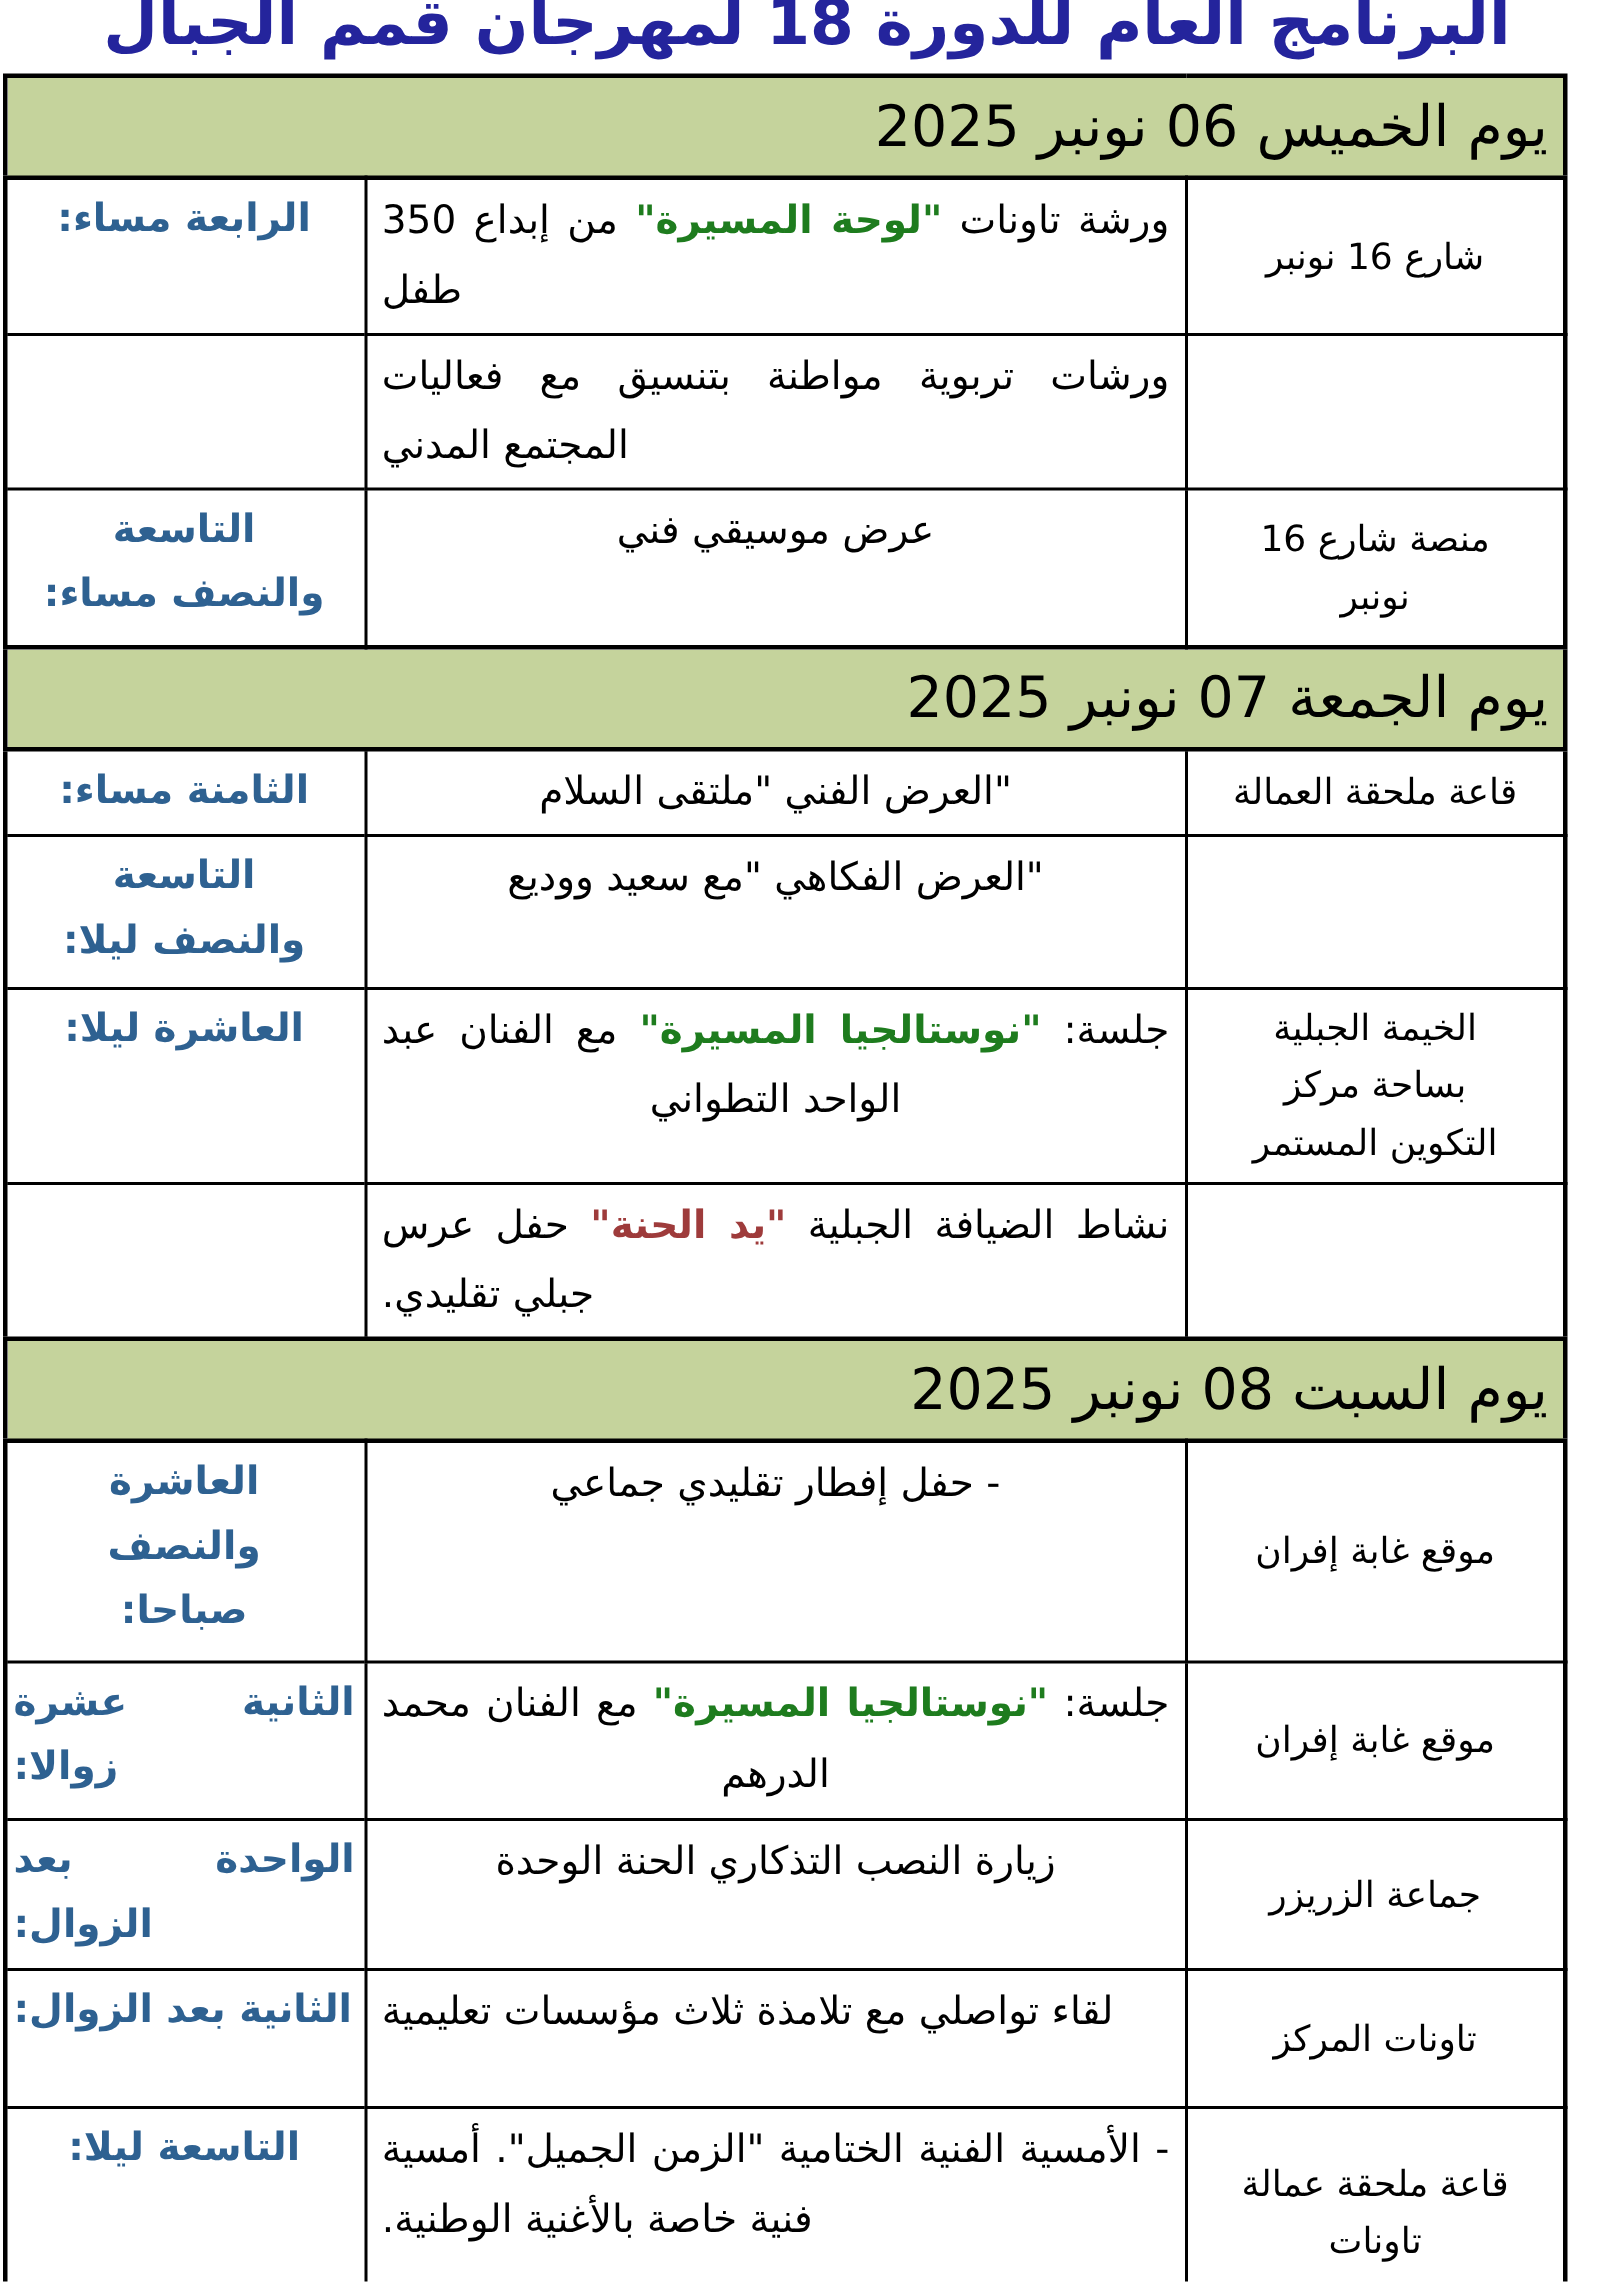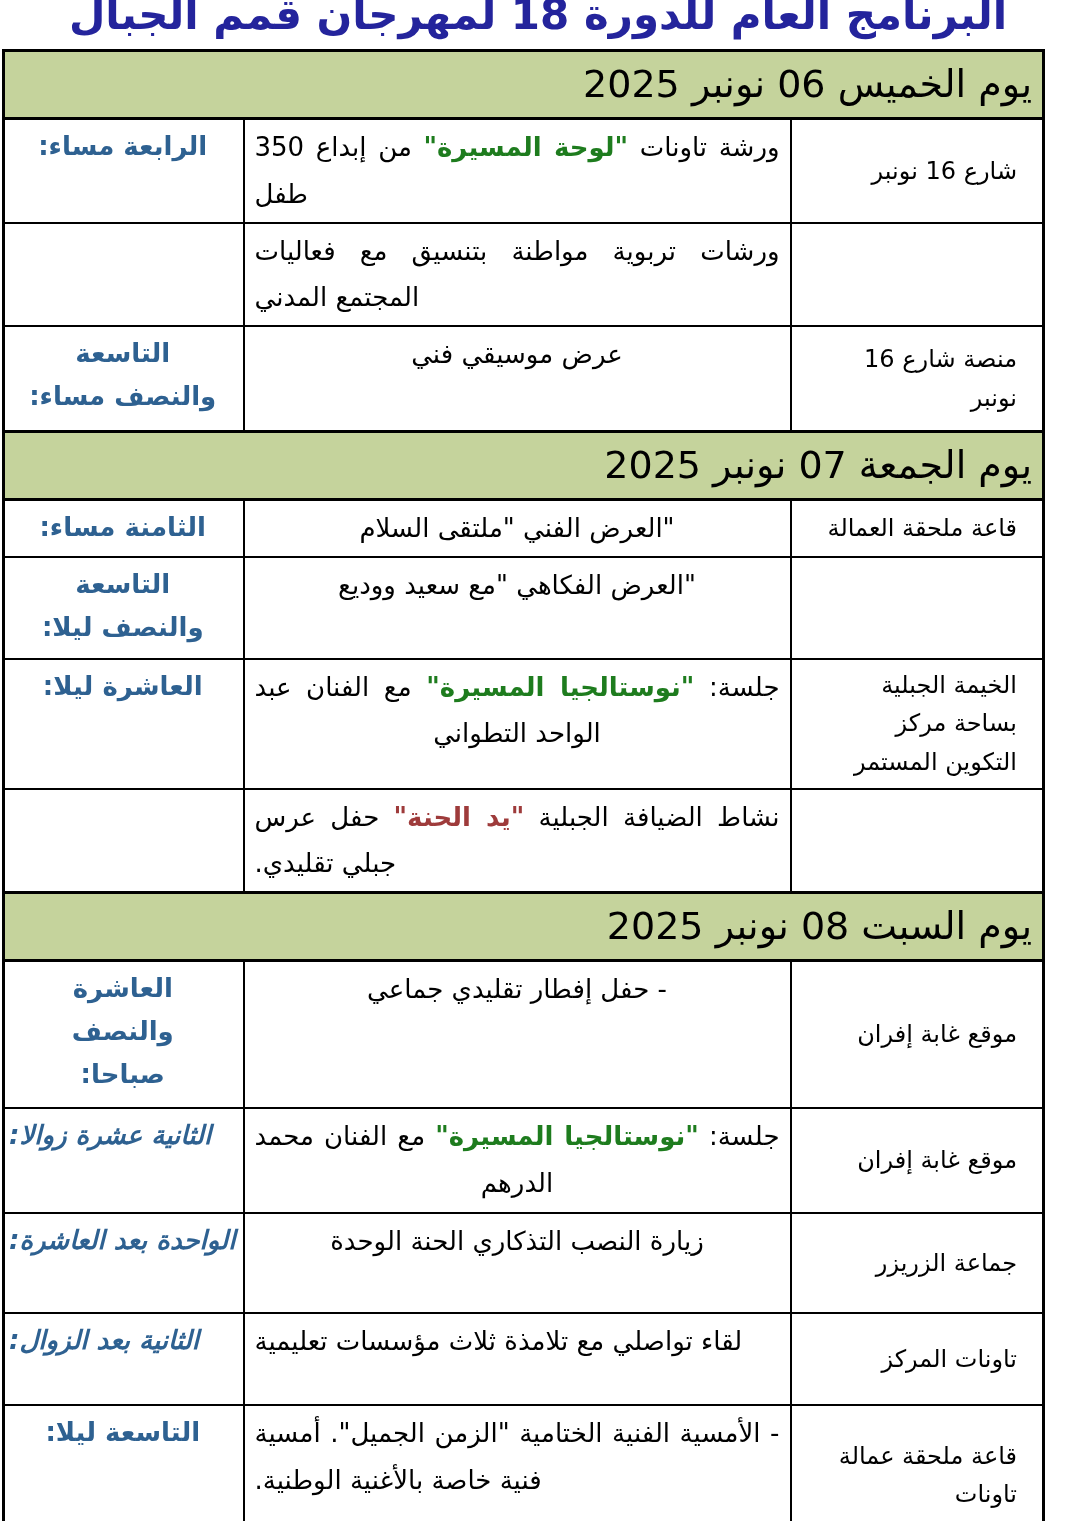--- a/index.html
+++ b/index.html
@@ -37,42 +37,42 @@
     background:var(--day-bg,#c5d39c);
     text-align:right;
     font-size:38px;line-height:1.45;
     padding:5px 10px;
     border-top-width:3px;border-bottom-width:3px;
     font-weight:normal;
   }
   td[data-align="left"]{text-align:left;margin-top:40px;}
   
   td.loc{
-    vertical-align:middle;
+    text-align:center;vertical-align:middle;
     font-size:24px;line-height:1.6;
     padding:4px 25px;
   }
   
   td.event{
     font-size:26px;line-height:1.8;
     padding:4px 10px;
   }
   td.event.j{text-align:justify;text-align-last:left;}
   td.event.jc{text-align:justify;text-align-last:center;}
   td.event.c{text-align:center;}
   
   td.time{
     color:var(--blue,#2e6191);
     font-weight:bold;
     font-size:26px;line-height:1.65;
     text-align:center;
     white-space:pre-line;
     padding:5px 6px 4px 4px;
   }
-  td.time.j{text-align:justify;text-align-last:left;font-style:italic;}
+  td.time.j{text-align:justify;text-align-last:left;}
   .green{color:var(--green,#1e7c1e);font-weight:bold;}
   .red{color:var(--red,#9e3b3b);font-weight:bold;}
   .normal{font-weight:normal;}
 </style>
 </head>
 <body>
 
 <div class="page">
 
   <div class="title">البرنامج العام للدورة 18 لمهرجان قمم الجبال</div>
@@ -151,21 +151,21 @@
 
       <tr style="height:105px">
         <td class="loc">موقع غابة إفران</td>
         <td class="event jc"><span class="normal">جلسة: </span><span class="green">"نوستالجيا المسيرة"</span><span class="normal"> مع الفنان محمد الدرهم</span></td>
         <td class="time j">الثانية عشرة زوالا:</td>
       </tr>
 
       <tr style="height:100px">
         <td class="loc">جماعة الزريزر</td>
         <td class="event c"><span class="normal">زيارة النصب التذكاري الحنة الوحدة</span></td>
-        <td class="time j">الواحدة بعد العاشرة:</td>
+        <td class="time j">الواحدة بعد الزوال:</td>
       </tr>
 
       <tr style="height:92px">
         <td class="loc">تاونات المركز</td>
         <td class="event j"><span class="normal">لقاء تواصلي مع تلامذة ثلاث مؤسسات تعليمية</span></td>
         <td class="time j">الثانية بعد الزوال:</td>
       </tr>
 
       <tr style="height:141px">
         <td class="loc">قاعة ملحقة عمالة تاونات</td>

